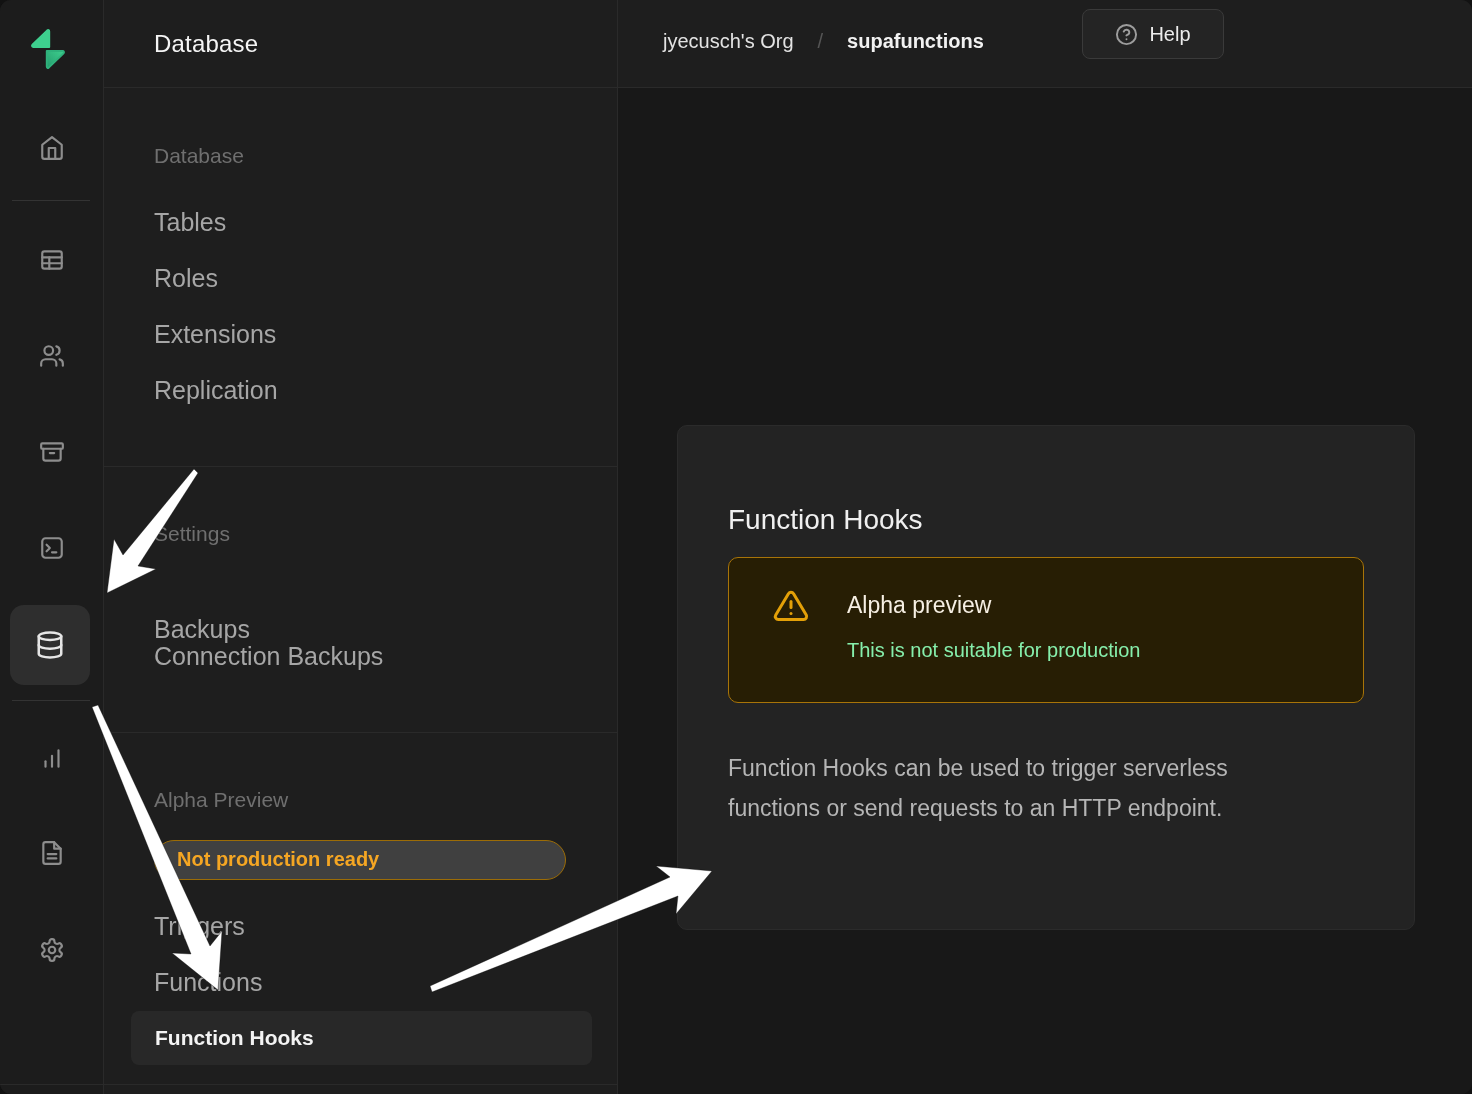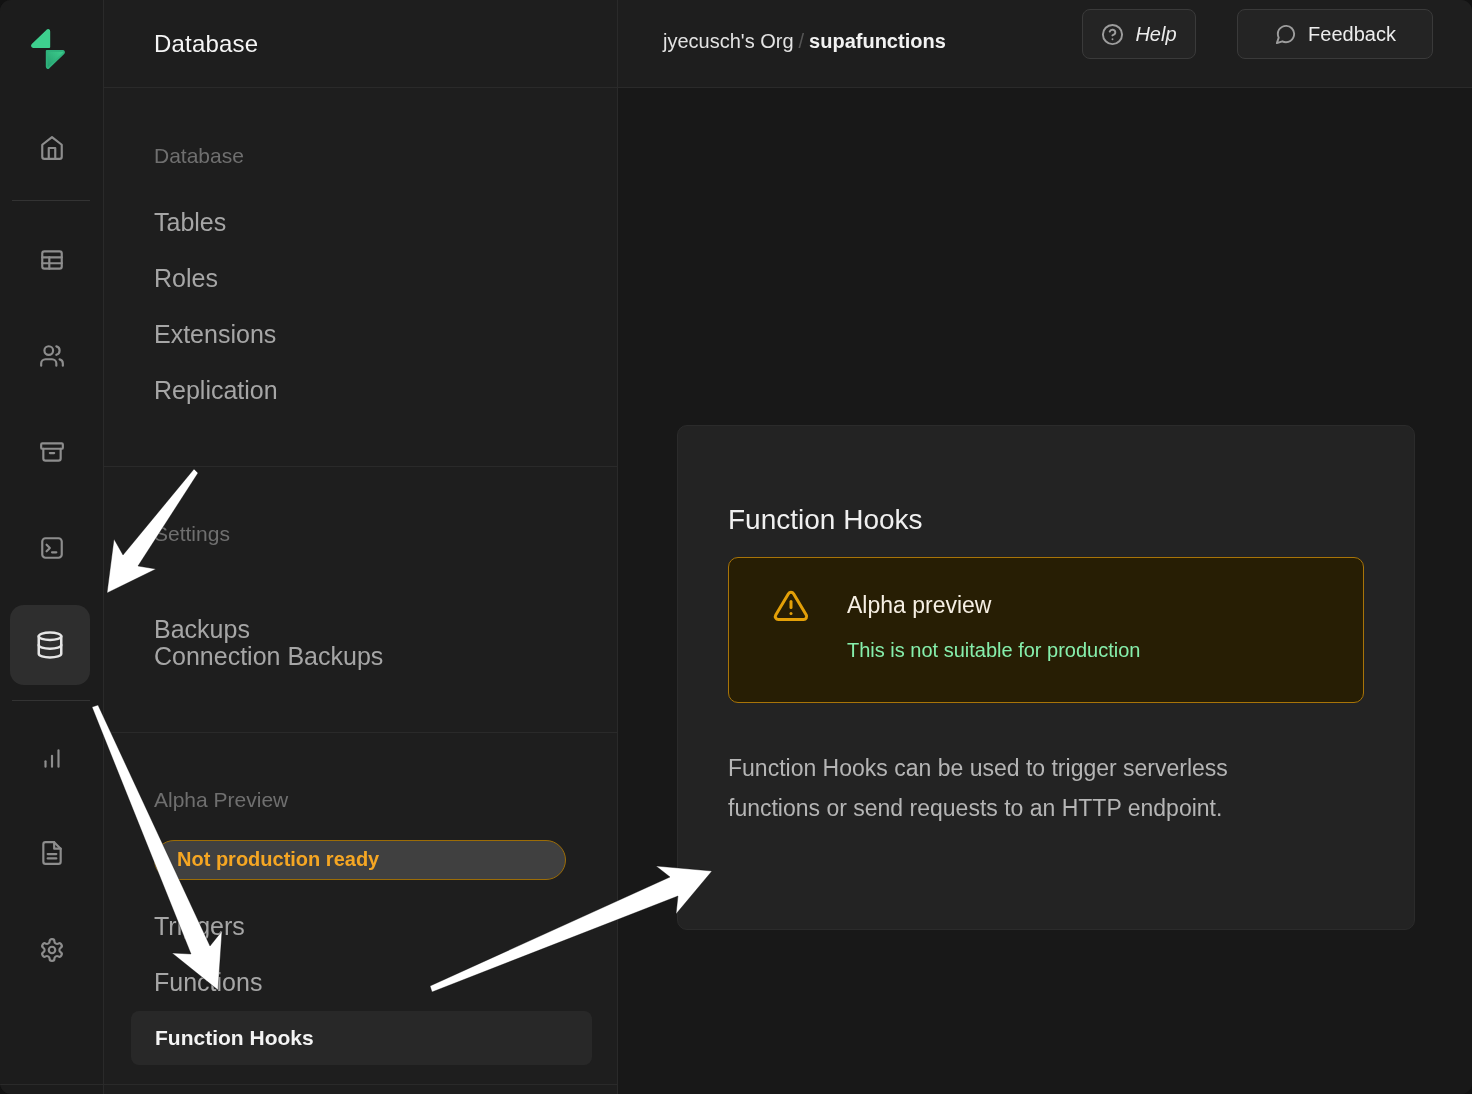--- a/index.html
+++ b/index.html
@@ -30,29 +30,29 @@
          border:1.5px solid #9c6c06;border-radius:21px;background:#404040;color:#f5a623;
          font-size:20px;font-weight:700;line-height:37px;padding-left:22px;overflow:hidden;white-space:nowrap;}
   .sel-row{position:absolute;left:27px;top:1011px;width:461px;height:54px;background:#282828;
            border-radius:8px;display:flex;align-items:center;cursor:pointer;}
   .sel-row span{margin-left:24px;font-size:21px;font-weight:700;color:#f3f3f3;}
   .bottom-div{position:absolute;left:0;top:1084px;width:618px;border-top:1px solid #2a2a2a;}
 
   
   .topbar{position:absolute;left:618px;top:0;width:854px;height:88px;background:#1e1e1e;
           border-bottom:1px solid #2a2a2a;box-sizing:border-box;}
-  .crumbs{position:absolute;left:45px;top:0;height:83px;display:flex;align-items:center;gap:5px;font-size:20px;}
+  .crumbs{position:absolute;left:45px;top:0;height:83px;display:flex;align-items:center;gap:24px;font-size:20px;}
   .crumb-org{color:#e3e3e3;cursor:pointer;}
   .crumb-sep{color:#555;}
   .crumb-proj{color:#f2f2f2;font-weight:600;cursor:pointer;}
   .top-btn{position:absolute;top:9px;height:50px;box-sizing:border-box;background:#242424;
            border:1px solid #3a3a3a;border-radius:8px;display:flex;align-items:center;justify-content:center;
            gap:11px;color:#ececec;font-size:20px;cursor:pointer;}
   .top-btn svg{width:23px;height:23px;color:#9d9d9d;}
-  .btn-help{left:464px;width:114px;font-style:italic;}
+  .btn-help{left:464px;width:142px;}
   .btn-feedback{left:619px;width:196px;}
 
   
   .main{position:absolute;left:618px;top:88px;width:854px;height:1006px;background:#181818;}
   .card{position:absolute;left:59px;top:337px;width:738px;height:505px;background:#232323;
         border:1px solid #2b2b2b;border-radius:10px;box-sizing:border-box;}
   .card-title{position:absolute;left:50px;top:55px;font-size:28px;font-weight:500;color:#f0f0f0;}
   .alert{position:absolute;left:50px;top:131px;width:636px;height:146px;box-sizing:border-box;
          background:#271e04;border:1px solid #a87408;border-radius:10px;}
   .alert-icon{position:absolute;left:44px;top:30px;width:36px;height:36px;color:#e3a008;}
@@ -199,26 +199,20 @@
       <span class="crumb-proj">supafunctions</span>
     </div>
     <div class="top-btn btn-help">
       <svg viewBox="0 0 24 24" fill="none" stroke="currentColor" stroke-width="2" stroke-linecap="round" stroke-linejoin="round">
         <circle cx="12" cy="12" r="10"></circle>
           <path d="M9.09 9a3 3 0 0 1 5.83 1c0 2-3 3-3 3"></path>
           <line x1="12" y1="17" x2="12.01" y2="17"></line>
       </svg>
       <span>Help</span>
     </div>
-    <div class="top-btn btn-feedback">
-      <svg viewBox="0 0 24 24" fill="none" stroke="currentColor" stroke-width="2" stroke-linecap="round" stroke-linejoin="round">
-        <path d="M21 11.5a8.38 8.38 0 0 1-.9 3.8 8.5 8.5 0 0 1-7.6 4.7 8.38 8.38 0 0 1-3.8-.9L3 21l1.9-5.7a8.38 8.38 0 0 1-.9-3.8 8.5 8.5 0 0 1 4.7-7.6 8.38 8.38 0 0 1 3.8-.9h.5a8.48 8.48 0 0 1 8 8z"></path>
-      </svg>
-      <span>Feedback</span>
-    </div>
   </header>
 
   <main class="main">
     <section class="card">
       <h2 class="card-title">Function Hooks</h2>
 
       <div class="alert">
         <span class="alert-icon">
           <svg viewBox="0 0 24 24" fill="none" stroke="currentColor" stroke-width="2" stroke-linecap="round" stroke-linejoin="round">
             <path d="M10.29 3.86L1.82 18a2 2 0 0 0 1.71 3h16.94a2 2 0 0 0 1.71-3L13.71 3.86a2 2 0 0 0-3.42 0z"></path>

